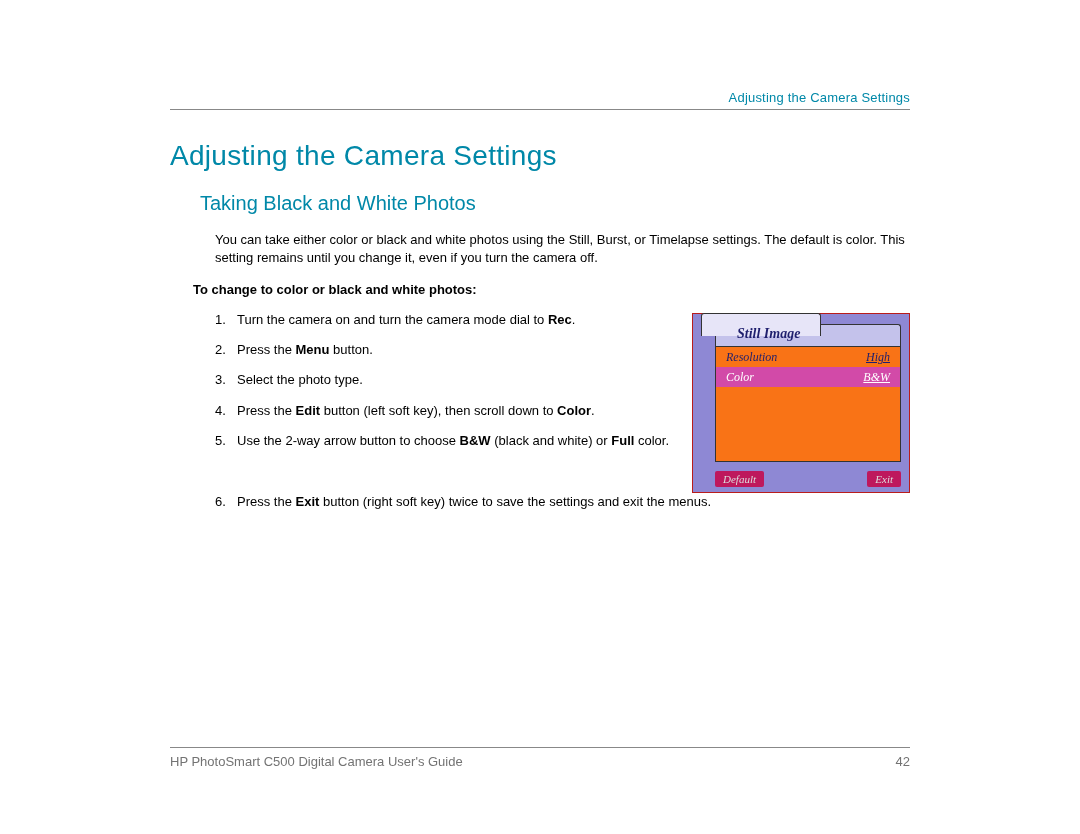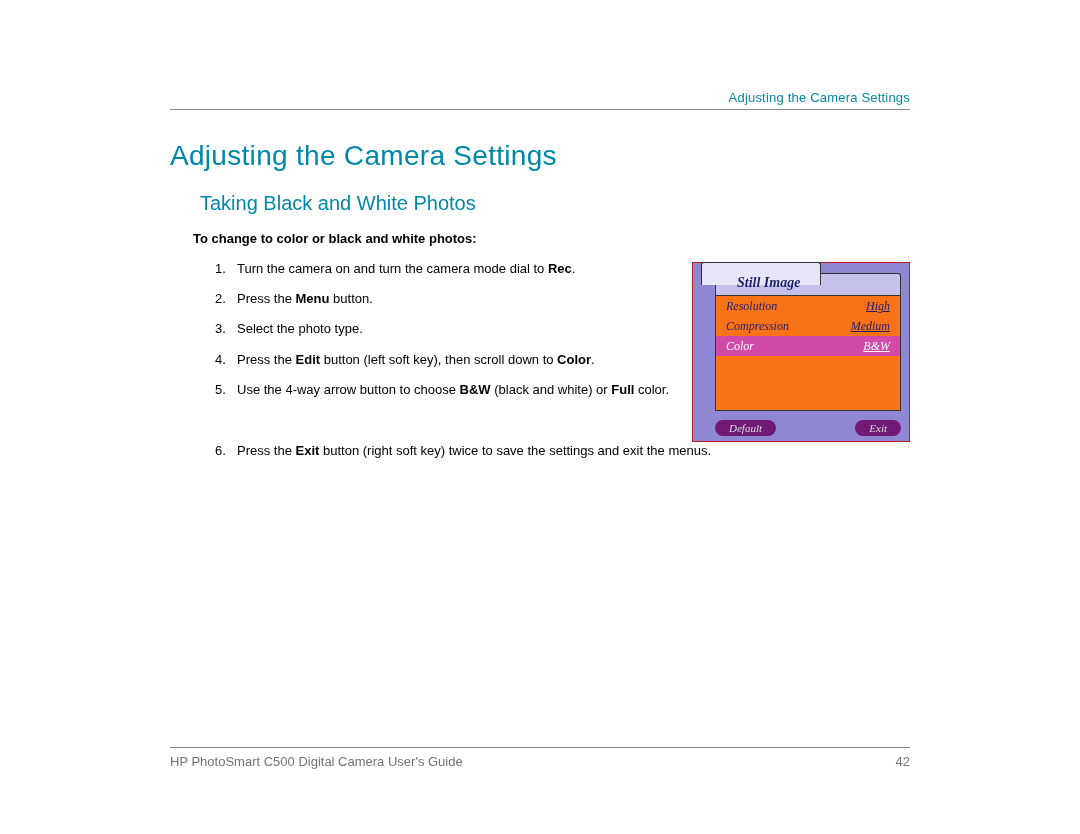--- a/index.html
+++ b/index.html
@@ -152,25 +152,25 @@
   }
   .lcd-bottom {
     position: absolute;
     left: 22px;
     right: 8px;
     bottom: 5px;
     display: flex;
     justify-content: space-between;
   }
   .lcd-btn {
-    background: #701a75;
+    background: #be185d;
     color: #ddd;
     font-size: 11px;
-    padding: 2px 14px;
-    border-radius: 8px;
+    padding: 2px 8px;
+    border-radius: 2px;
     font-style: italic;
     font-family: Georgia, serif;
   }
   .step-after {
     margin-left: 45px;
   }
   .footer {
     position: absolute;
     bottom: 65px;
     left: 170px;
@@ -186,20 +186,21 @@
 </head>
 <body>
 
 <div class="page">
   <div class="top-right-header">Adjusting the Camera Settings</div>
   <div class="hr"></div>
 
   <div class="h1">Adjusting the Camera Settings</div>
   <div class="h2">Taking Black and White Photos</div>
 
+  <div class="para">You can take either color or black and white photos using the Still, Burst, or Timelapse settings. The default is color. This setting remains until you change it, even if you turn the camera off.</div>
 
   <div class="subheading">To change to color or black and white photos:</div>
 
   <div class="content-row">
     <div class="steps-col">
       <div class="step">
         <div class="num">1.</div>
         <div class="txt"><span>Turn the camera on and turn the camera mode dial to </span><b>Rec</b><span>.</span></div>
       </div>
       <div class="step">
@@ -209,38 +210,34 @@
       <div class="step">
         <div class="num">3.</div>
         <div class="txt"><span>Select the photo type.</span></div>
       </div>
       <div class="step">
         <div class="num">4.</div>
         <div class="txt"><span>Press the </span><b>Edit</b><span> button (left soft key), then scroll down to </span><b>Color</b><span>.</span></div>
       </div>
       <div class="step">
         <div class="num">5.</div>
-        <div class="txt"><span>Use the 4-way arrow button to choose </span><b>B&amp;W</b><span> (black and white) or </span><b>Full</b><span> color.</span></div>
+        <div class="txt"><span>Use the 2-way arrow button to choose </span><b>B&amp;W</b><span> (black and white) or </span><b>Full</b><span> color.</span></div>
       </div>
     </div>
 
     <div class="lcd-col">
       <div class="lcd">
         <div class="lcd-tab"></div>
         <div class="lcd-tab-inner"></div>
         <div class="lcd-title">Still Image</div>
         <div class="lcd-panel">
           <div class="lcd-row">
             <span>Resolution</span>
               <span class="val">High</span>
           </div>
-          <div class="lcd-row">
-            <span>Compression</span>
-              <span class="val">Medium</span>
-          </div>
           <div class="lcd-row sel">
             <span>Color</span>
               <span class="val">B&amp;W</span>
           </div>
         </div>
         <div class="lcd-bottom">
           <div class="lcd-btn">Default</div>
           <div class="lcd-btn">Exit</div>
         </div>
       </div>

